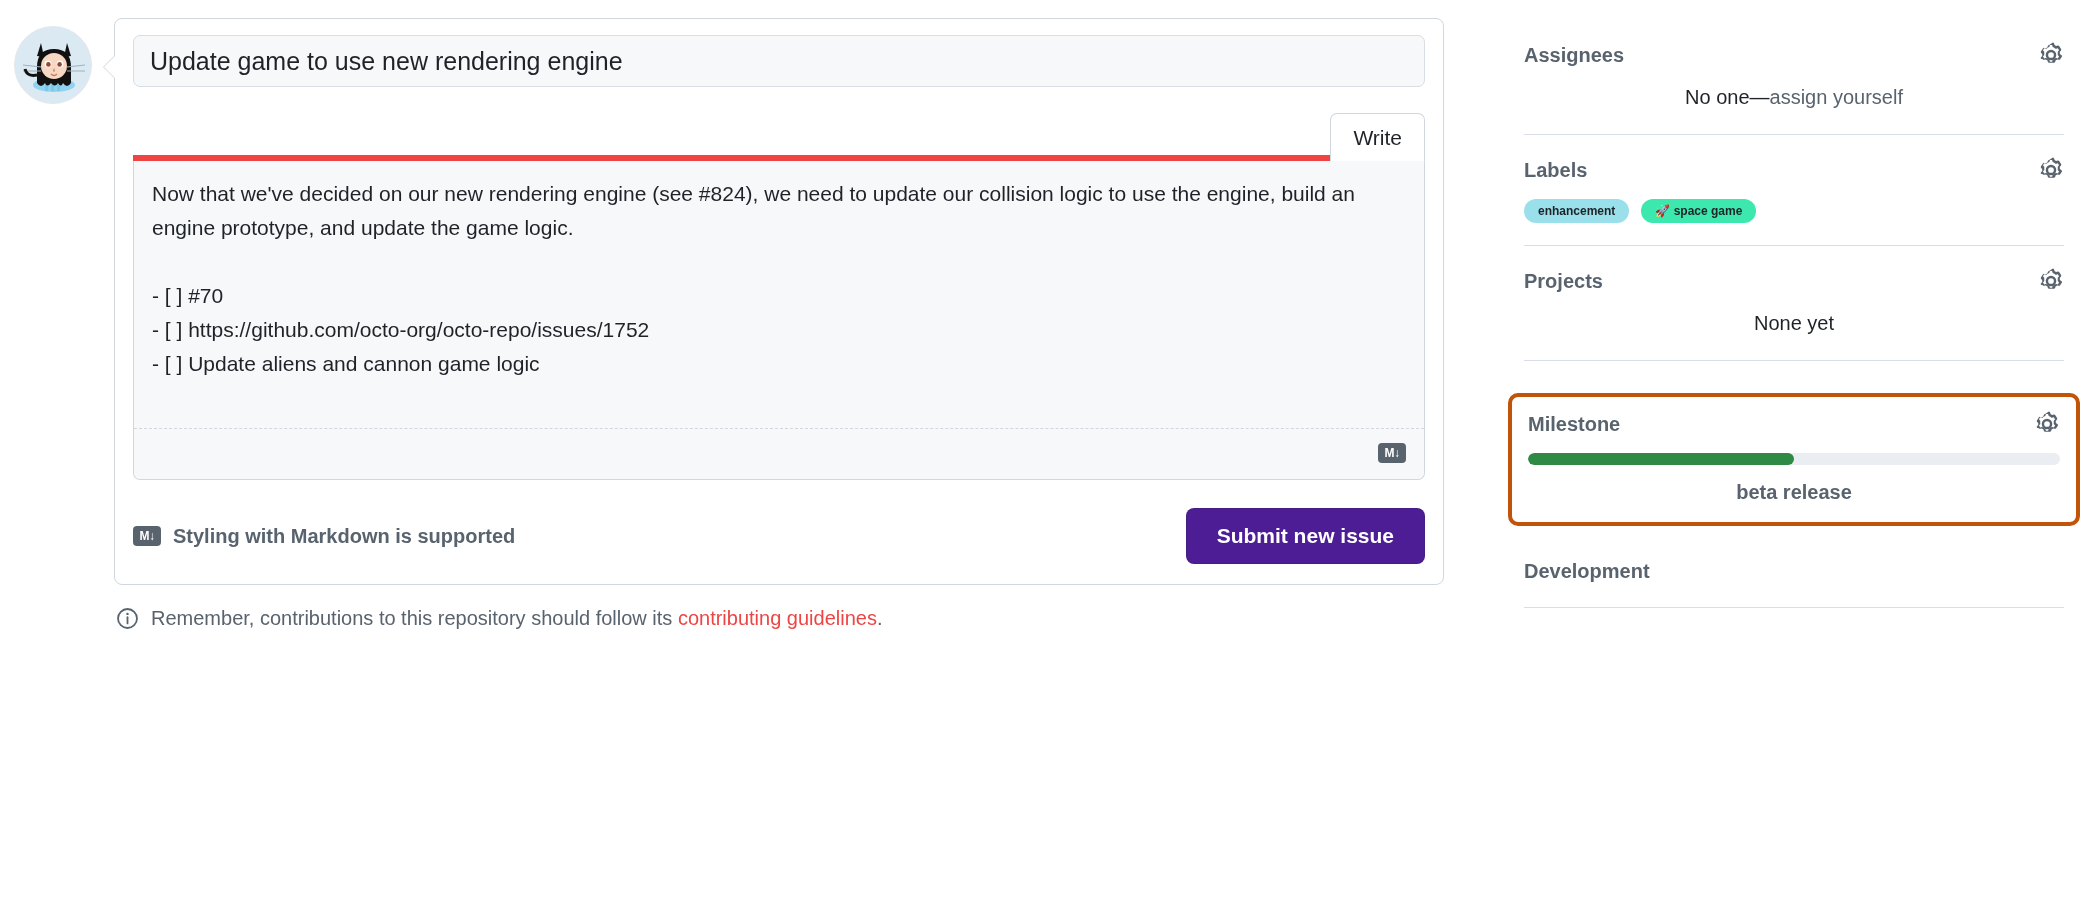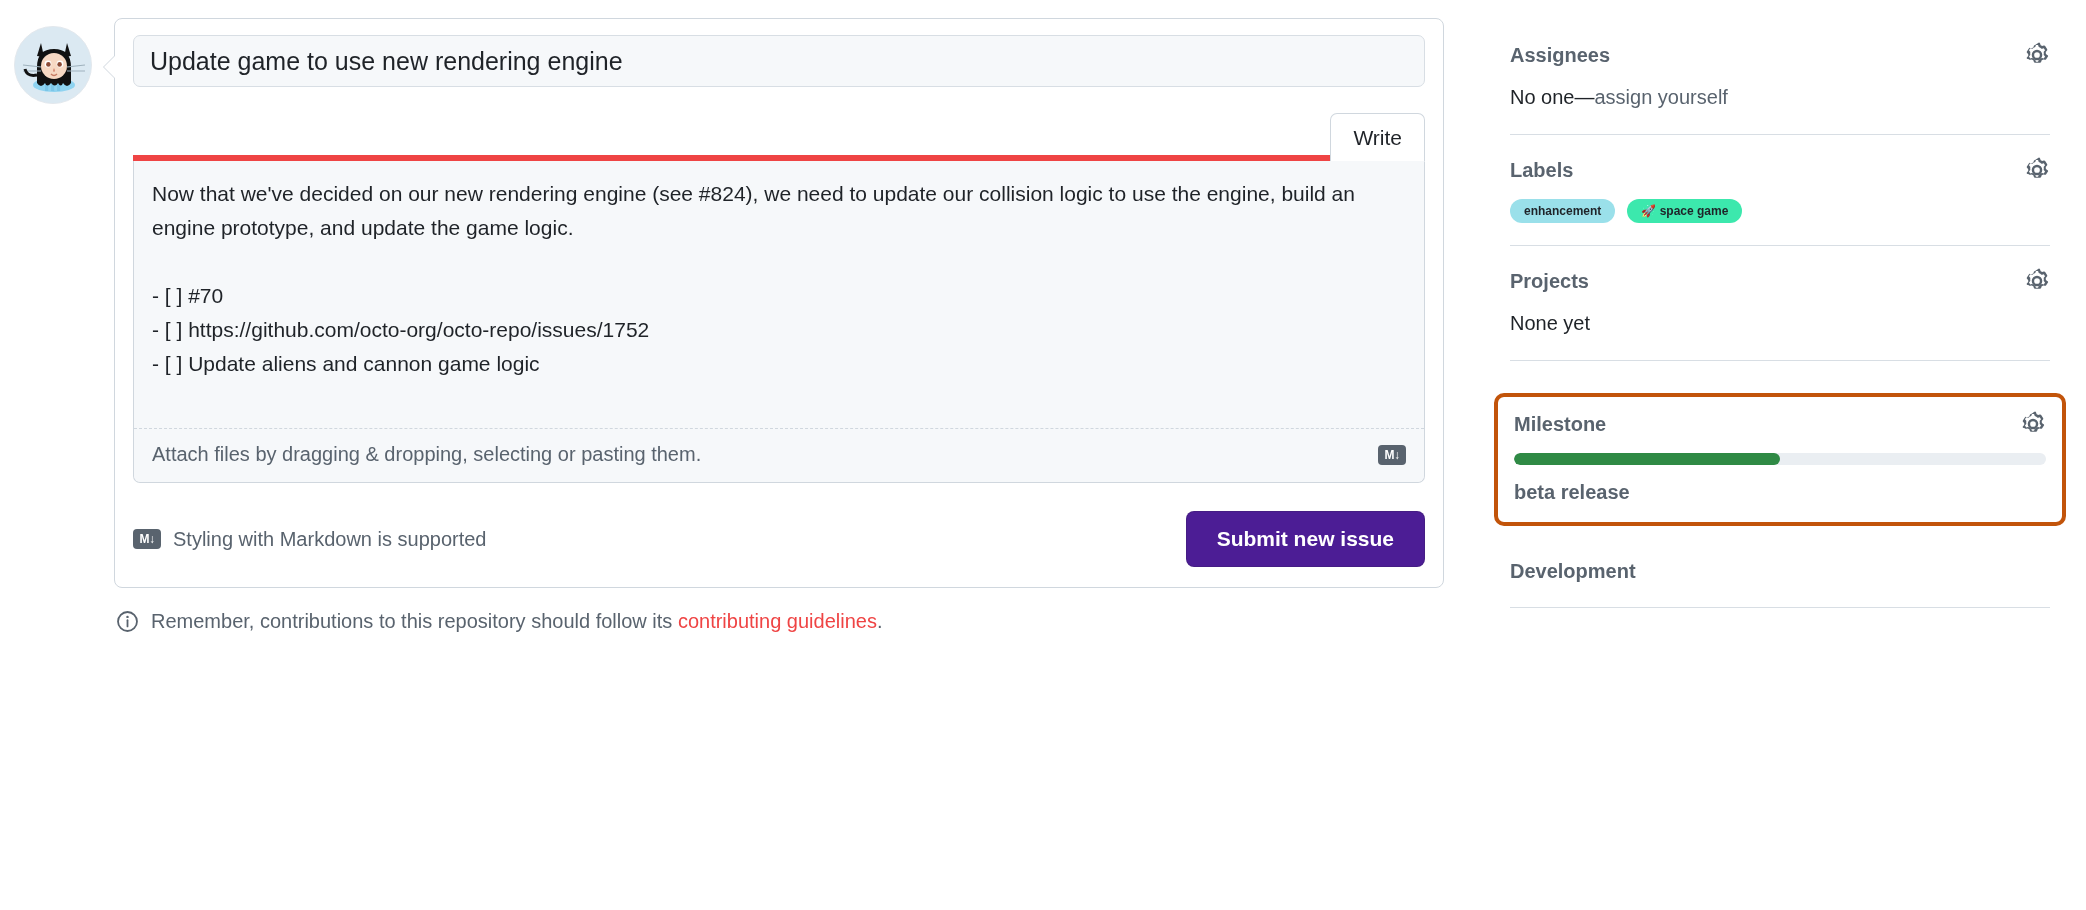--- a/index.html
+++ b/index.html
@@ -175,21 +175,21 @@
   }
 
   
   .box-footer {
     display: flex;
     align-items: center;
     margin-top: 28px;
     height: 56px;
   }
   .md-note { display: flex; align-items: center; gap: 12px; }
-  .md-note-text { font-size: 20px; color: #59636e; }
+  .md-note-text { font-size: 20px; color: #59636e; font-weight: bold; }
   .submit-btn {
     margin-left: auto;
     background: #1f7a39;
     color: #ffffff;
     font-size: 21px;
     font-weight: 700;
     font-family: "Liberation Sans", sans-serif;
     border: 1px solid rgba(31,35,40,.15);
     border-radius: 8px;
     padding: 0 30px;
@@ -207,23 +207,24 @@
     font-size: 20px;
     color: #59636e;
   }
   .notice a { color: #ef4444; text-decoration: none; }
   .info-icon { color: #59636e; display: flex; }
 
   
   .sidebar {
     width: 540px;
     flex-shrink: 0;
-    margin-left: 20px;
+    margin-left: 34px;
     padding-top: 24px;
     position: relative;
+    text-align: center;
   }
   .side-sec { position: relative; padding: 0 0 22px 0; }
   .side-sec + .side-sec { padding-top: 22px; }
   .side-sec.bordered { border-top: 1px solid #d8dee4; }
 
   .side-head {
     display: flex;
     align-items: center;
     font-size: 20px;
     font-weight: 700;
@@ -404,21 +405,20 @@
           </div>
         </div>
 
         <div class="editor-area">
           <div class="body-text">Now that we've decided on our new rendering engine (see #824), we need to update our collision logic to use the engine, build an engine prototype, and update the game logic.
 
 - [ ] #70
 - [ ] https://github.com/octo-org/octo-repo/issues/1752
 - [ ] Update aliens and cannon game logic</div>
           <div class="attach-row">
-            <span class="attach-text">Attach files by dragging &amp; dropping, selecting or pasting them.</span>
             <span class="md-badge">M↓</span>
           </div>
         </div>
 
         <div class="box-footer">
           <div class="md-note">
             <span class="md-badge">M↓</span>
             <span class="md-note-text">Styling with Markdown is supported</span>
           </div>
           <button class="submit-btn" style="background: #4c1d95;">Submit new issue</button>

